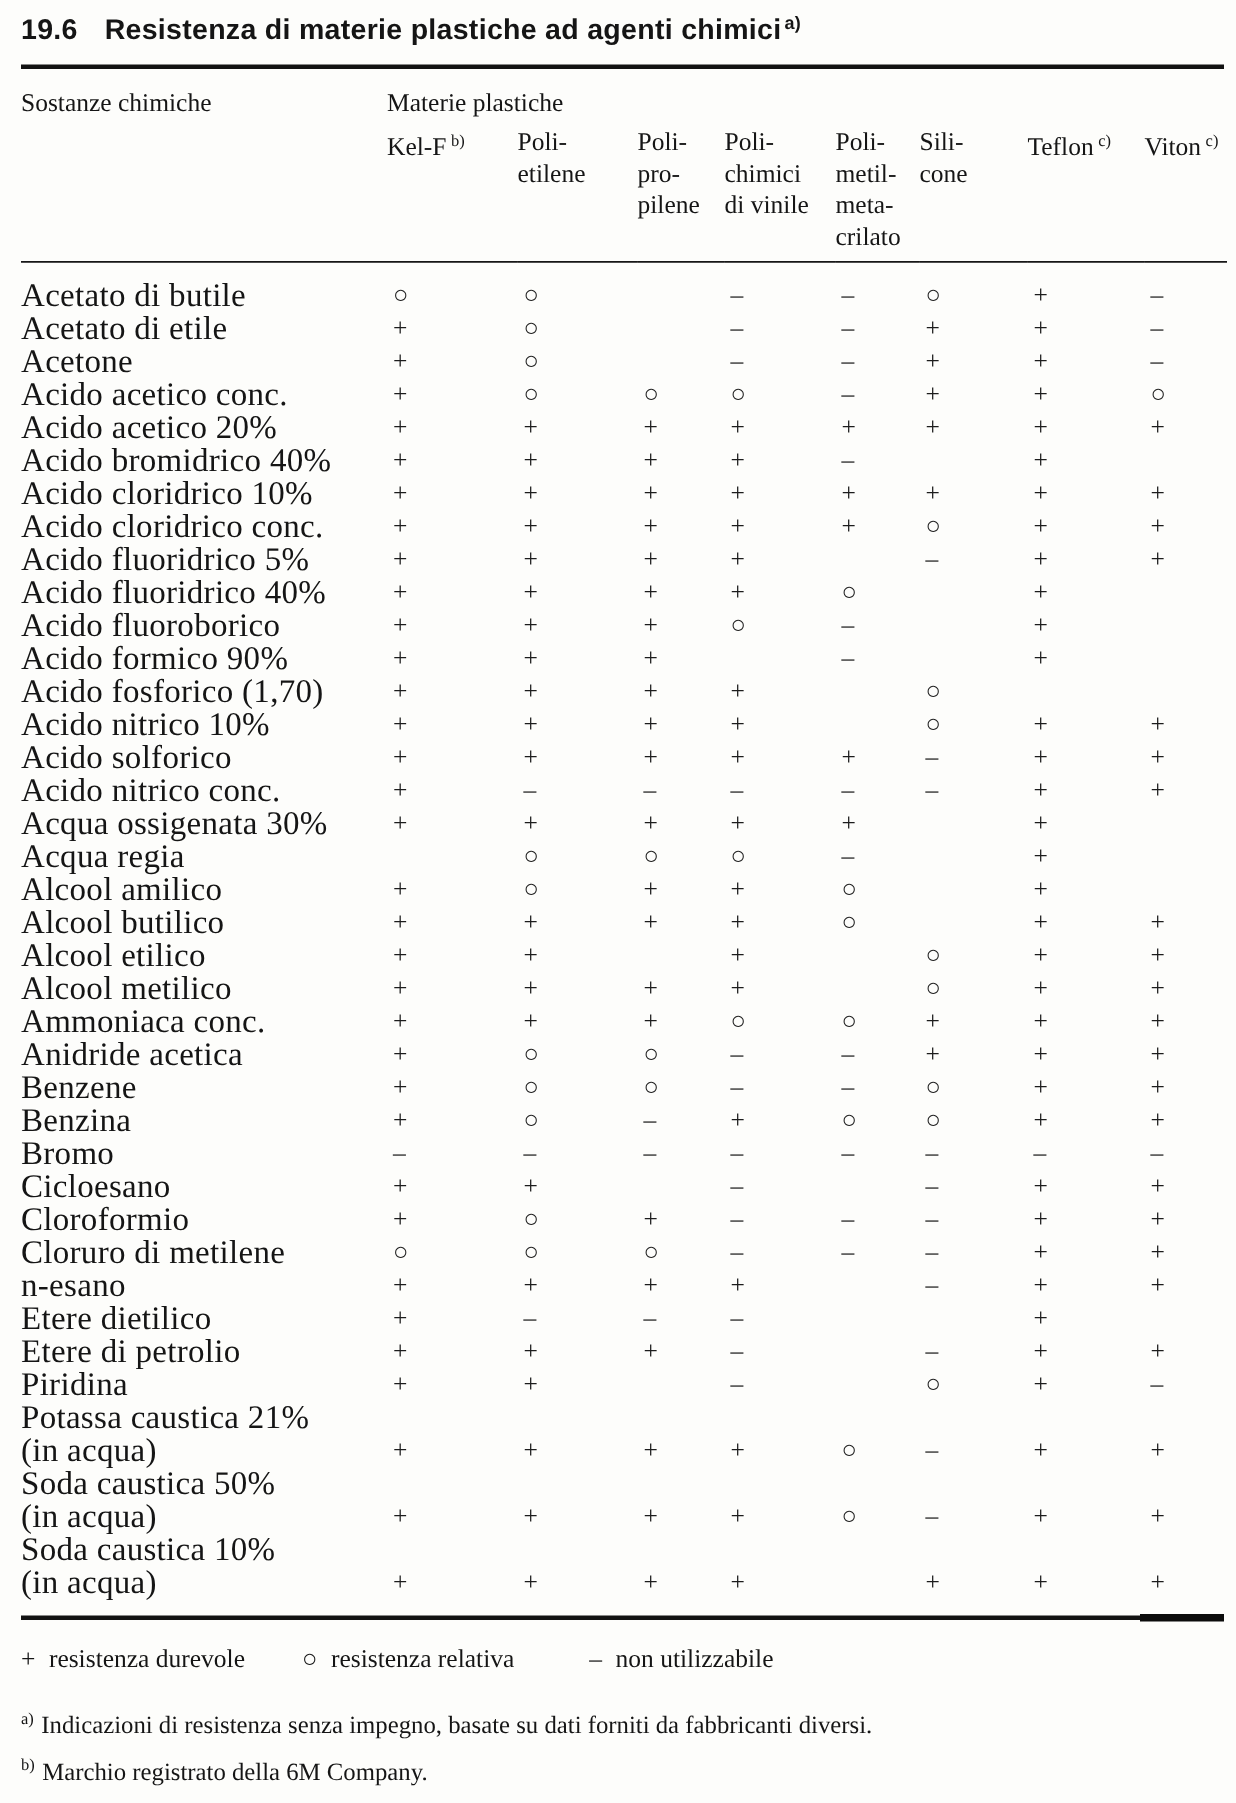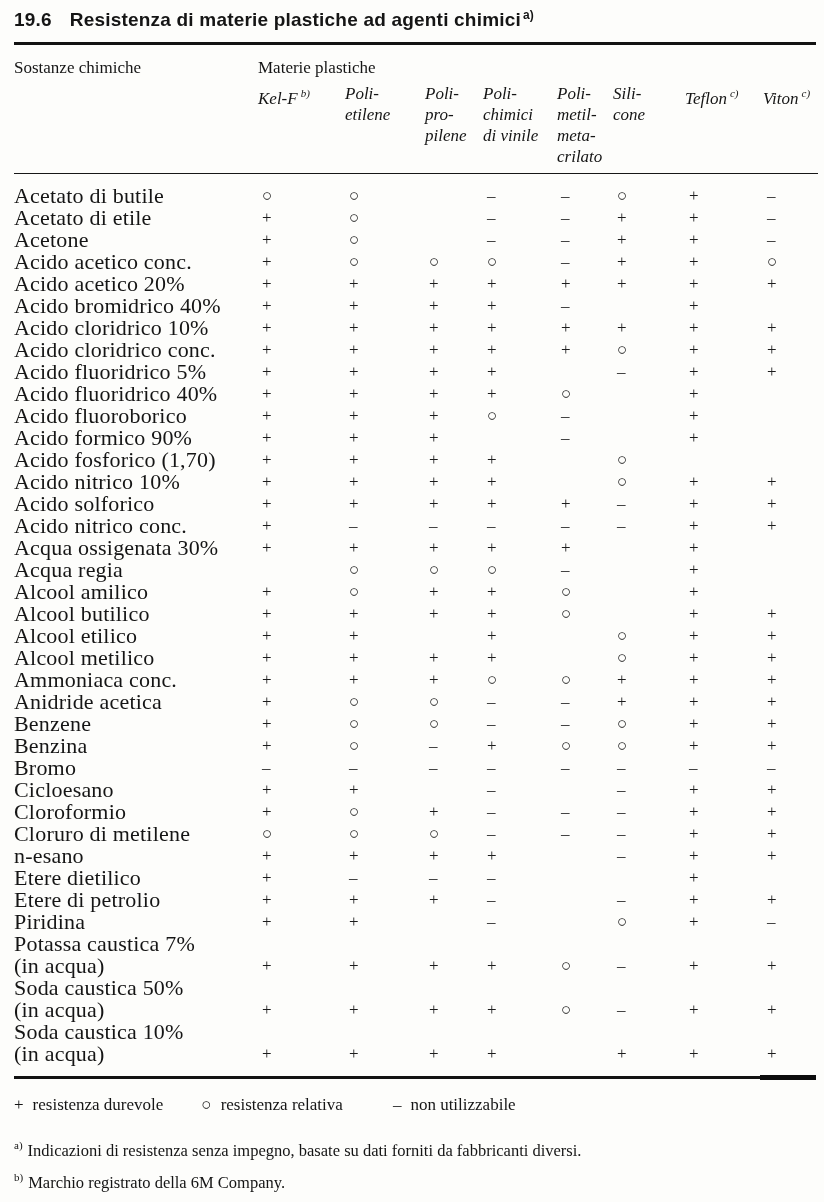--- a/index.html
+++ b/index.html
@@ -19,21 +19,21 @@
   
   .rule-thick { position:relative; height:3px; background:#121212; margin-top:11px; }
   .rule-thick .blob { position:absolute; right:0; top:-1px; width:56px; height:5px; background:#0c0c0c; }
   
   table.resistance {
     width:804px; border-collapse:collapse; table-layout:fixed; margin-top:8px;
   }
   th, td { padding:0; text-align:left; font-weight:normal; vertical-align:top; white-space:nowrap; }
   thead th { font-size:17px; }
   tr.group-row th { padding-top:4px; height:24px; line-height:22px; }
-  tr.col-row th { padding-top:2px;font-style:italic; }
+  tr.col-row th { padding-top:2px; }
   tr.col-row th { border-bottom:1.6px solid #171717; padding-bottom:6px; }
   .hline { display:block; height:21px; line-height:21px; font-size:17px; }
   thead sup.fn, .footnotes sup.fn { font-size:11px; }
   thead sup.fn { margin-left:3px; }
   tbody td { height:22px; line-height:22px; font-size:17px; }
   tbody tr:first-child td { padding-top:11px; }
   td.sym { padding-left:4px; font-size:17px; color:#1c1c1c; }
   td.subst { font-size:22px; letter-spacing:0.2px; }
   
   .legend { display:flex; margin-top:15px; font-size:17px; line-height:22px; }
@@ -481,21 +481,21 @@
           <td class="sym">+</td>
           <td class="sym">+</td>
           <td class="sym"></td>
           <td class="sym">–</td>
           <td class="sym"></td>
           <td class="sym">○</td>
           <td class="sym">+</td>
           <td class="sym">–</td>
         </tr>
         <tr>
-          <td class="subst">Potassa caustica 7%</td>
+          <td class="subst">Potassa caustica 21%</td>
           <td class="sym"></td>
           <td class="sym"></td>
           <td class="sym"></td>
           <td class="sym"></td>
           <td class="sym"></td>
           <td class="sym"></td>
           <td class="sym"></td>
           <td class="sym"></td>
         </tr>
         <tr>

